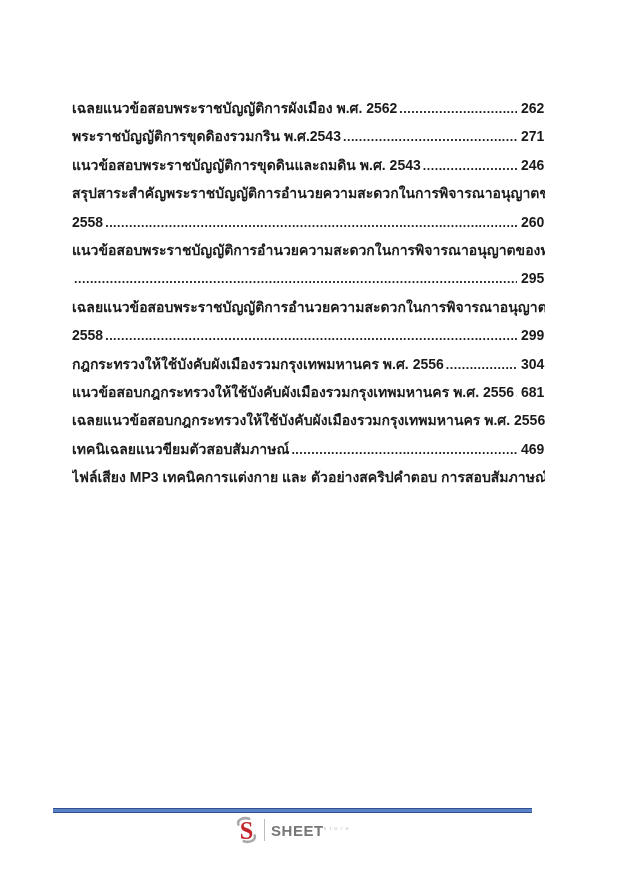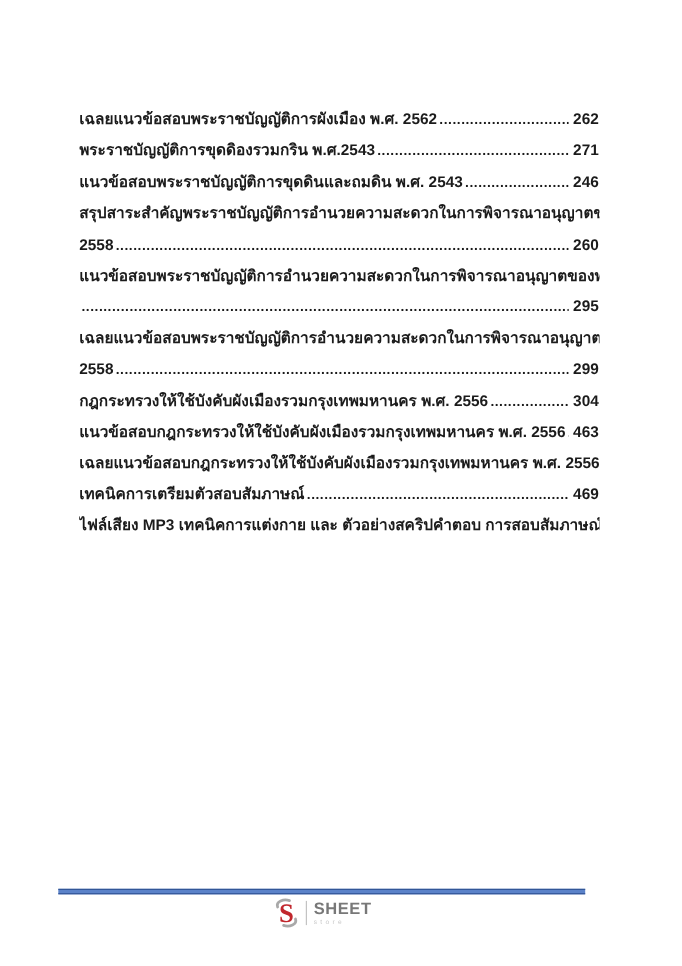--- a/index.html
+++ b/index.html
@@ -84,21 +84,21 @@
   }
   .logo-divider {
     width: 1px;
     height: 22px;
     background: #bdbdbd;
     margin: 0 6px 0 4px;
     flex: 0 0 auto;
   }
   .logo-text-col {
     display: flex;
-    flex-direction: column;
+    flex-direction: row;
     justify-content: center;
   }
   .brand-name {
     font-size: 15px;
     font-weight: bold;
     letter-spacing: 0.5px;
     color: #787878;
     line-height: 1;
   }
   .brand-sub {
@@ -168,32 +168,32 @@
 
   <div class="toc-line">
     <span class="toc-title">กฎกระทรวงให้ใช้บังคับผังเมืองรวมกรุงเทพมหานคร พ.ศ. 2556</span>
     <span class="leader"></span>
     <span class="toc-page">304</span>
   </div>
 
   <div class="toc-line">
     <span class="toc-title">แนวข้อสอบกฎกระทรวงให้ใช้บังคับผังเมืองรวมกรุงเทพมหานคร พ.ศ. 2556</span>
     <span class="leader"></span>
-    <span class="toc-page">463</span>
+    <span class="toc-page">681</span>
   </div>
 
   <div class="toc-line">
     <span class="toc-title">เฉลยแนวข้อสอบกฎกระทรวงให้ใช้บังคับผังเมืองรวมกรุงเทพมหานคร พ.ศ. 2556</span>
     <span class="leader"></span>
 
   </div>
 
 
   <div class="toc-line">
-    <span class="toc-title">เทคนิคการเตรียมตัวสอบสัมภาษณ์</span>
+    <span class="toc-title">เทคนิเฉลยแนวขียมตัวสอบสัมภาษณ์</span>
     <span class="leader"></span>
     <span class="toc-page">469</span>
   </div>
 
   <div class="toc-line">
     <span class="toc-title">ไฟล์เสียง MP3 เทคนิคการแต่งกาย และ ตัวอย่างสคริปคำตอบ การสอบสัมภาษณ์เข้างานราชการ</span>
     <span class="leader"></span>
 
   </div>
 

